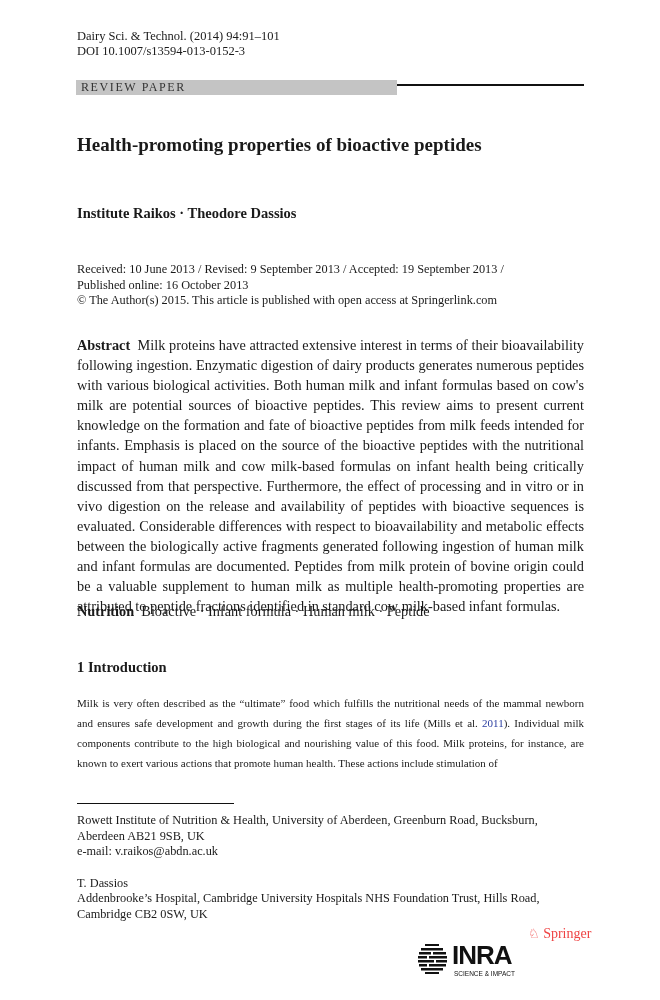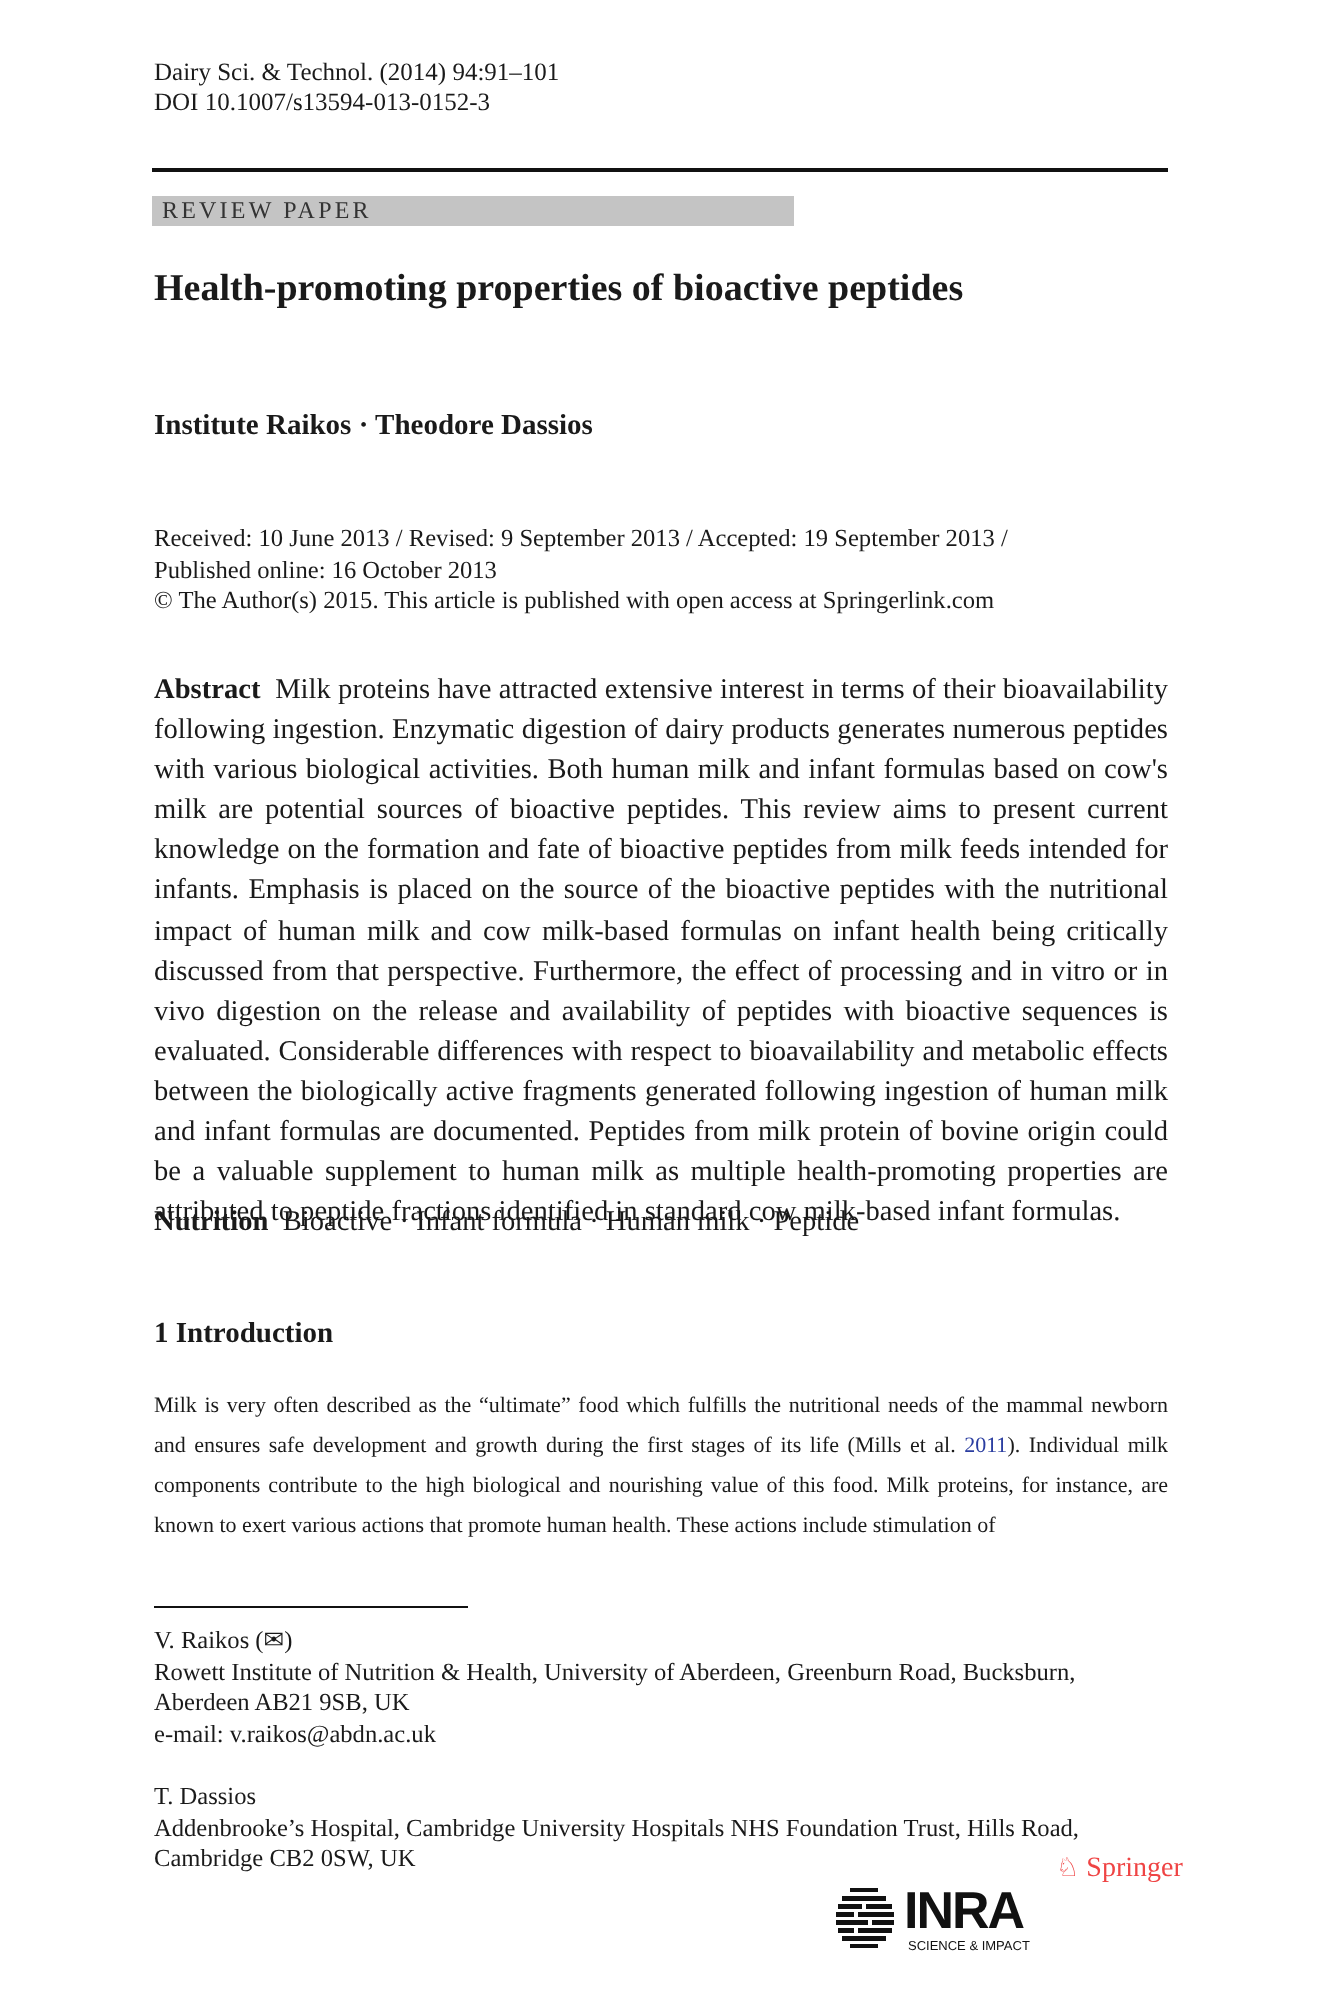--- a/index.html
+++ b/index.html
@@ -2,21 +2,21 @@
 <html><head>
 <meta charset="utf-8">
 <style>
   html, body { margin: 0; padding: 0; background: #ffffff; }
   body { width: 660px; height: 1000px; position: relative; overflow: hidden;
          font-family: "Liberation Serif", serif; color: #1a1a1a; }
   .abs { position: absolute; }
   .journal { left: 77px; top: 29px; font-size: 12.5px; line-height: 15px; }
   .journal div { white-space: nowrap; }
   .rule { left: 76px; top: 84px; width: 508px; height: 2px; background: #111; }
-  .badge { left: 76px; top: 98px; width: 321px; height: 15px; background: #c4c4c4;
+  .badge { left: 76px; top: 80px; width: 321px; height: 15px; background: #c4c4c4;
            font-size: 12px; letter-spacing: 1.6px; line-height: 15px; padding-left: 5px; box-sizing: border-box; color: #333; }
   .title { left: 77px; top: 133px; width: 500px; font-size: 19px; font-weight: bold; line-height: 24px; }
   .authors { left: 77px; top: 205px; font-size: 14.5px; font-weight: bold; white-space: nowrap; }
   .meta { left: 77px; top: 262px; font-size: 12.3px; line-height: 15.5px; width: 520px; }
   .meta div { white-space: nowrap; }
   .abstract { left: 77px; top: 335px; width: 507px; font-size: 14.3px; line-height: 20.1px; text-align: justify; }
   .abstract b { font-weight: bold; }
   .keywords { left: 77px; top: 603px; font-size: 14.3px; white-space: nowrap; }
   .section { left: 77px; top: 659px; font-size: 14.5px; font-weight: bold; }
   .intro { left: 77px; top: 693px; width: 507px; font-size: 11px; line-height: 20.1px; text-align: justify; }
@@ -65,21 +65,20 @@
   <span>Bioactive · Infant formula · Human milk · Peptide</span>
 </div>
 
 <div class="abs section">1 Introduction</div>
 
 <div class="abs intro"><span>Milk is very often described as the “ultimate” food which fulfills the nutritional needs of the mammal newborn and ensures safe development and growth during the first stages of its life (Mills et al. </span><span class="cite">2011</span><span>). Individual milk components contribute to the high biological and nourishing value of this food. Milk proteins, for instance, are known to exert various actions that promote human health. These actions include stimulation of</span></div>
 
 <div class="abs fnrule"></div>
 
 <div class="abs affil">
-  <div>V. Raikos (✉)</div>
   <div>Rowett Institute of Nutrition &amp; Health, University of Aberdeen, Greenburn Road, Bucksburn,</div>
   <div>Aberdeen AB21 9SB, UK</div>
   <div>e-mail: v.raikos@abdn.ac.uk</div>
   <div class="gap"></div>
   <div>T. Dassios</div>
   <div>Addenbrooke’s Hospital, Cambridge University Hospitals NHS Foundation Trust, Hills Road,</div>
   <div>Cambridge CB2 0SW, UK</div>
 </div>
 
 <div class="abs inra">

